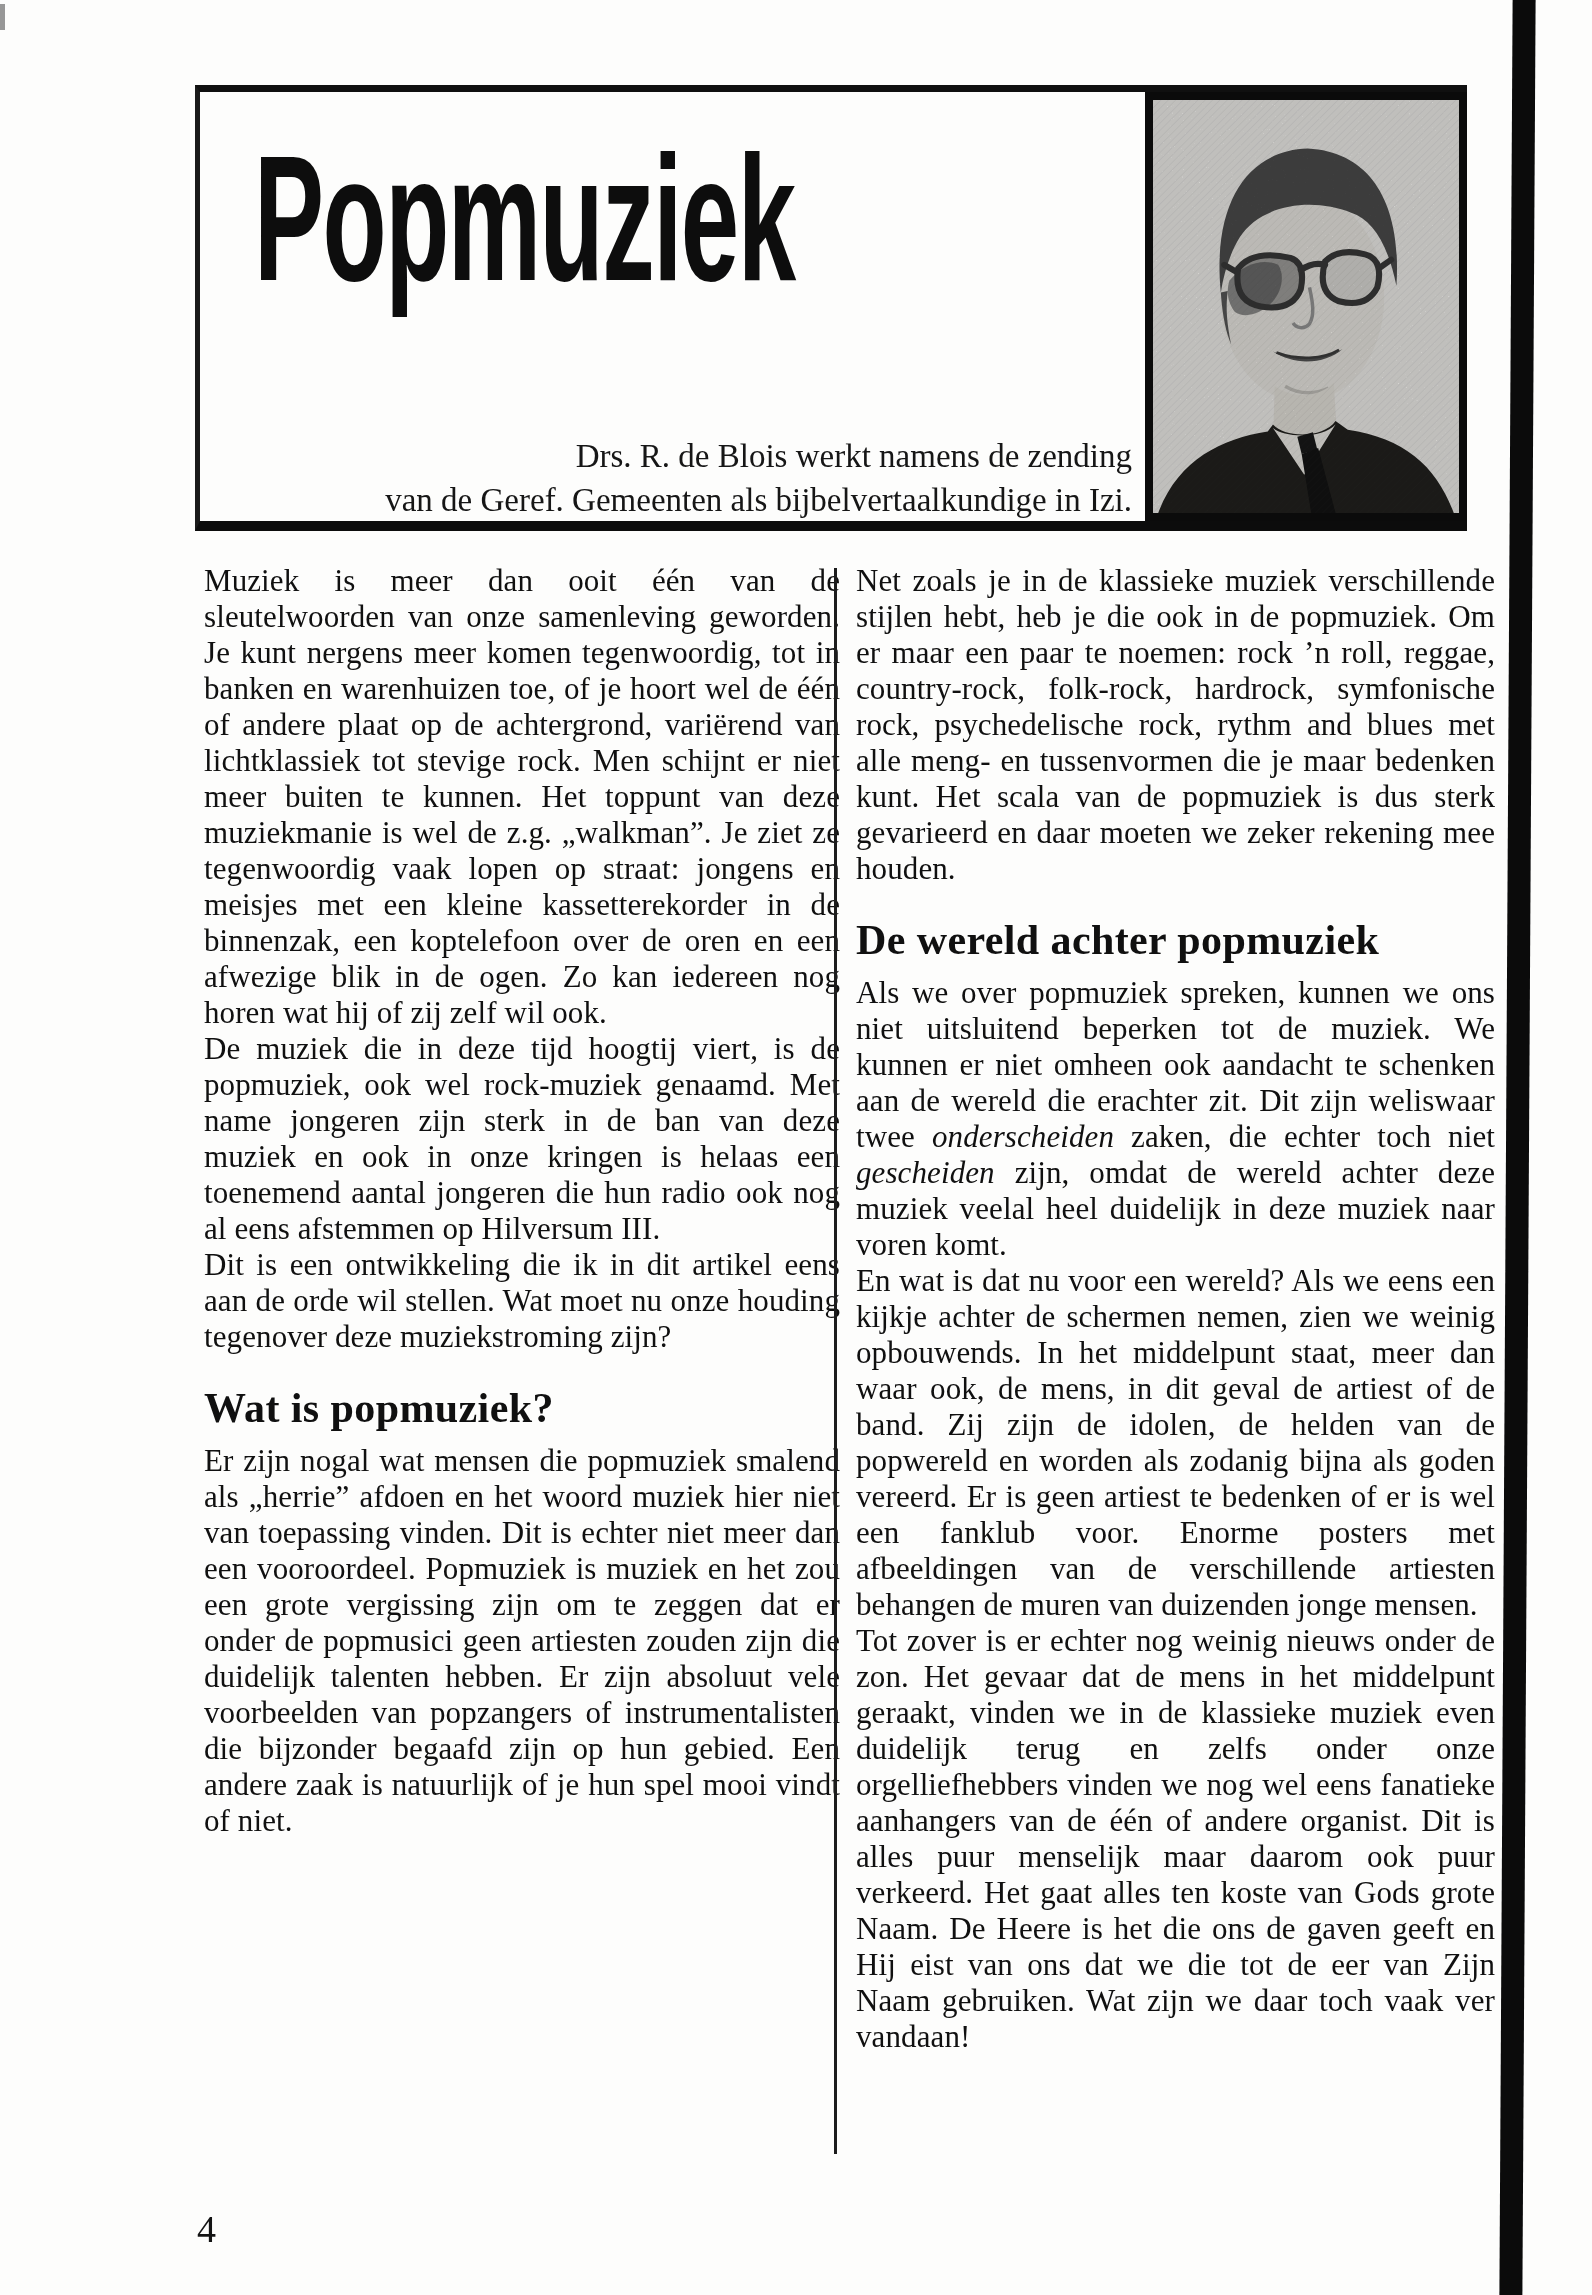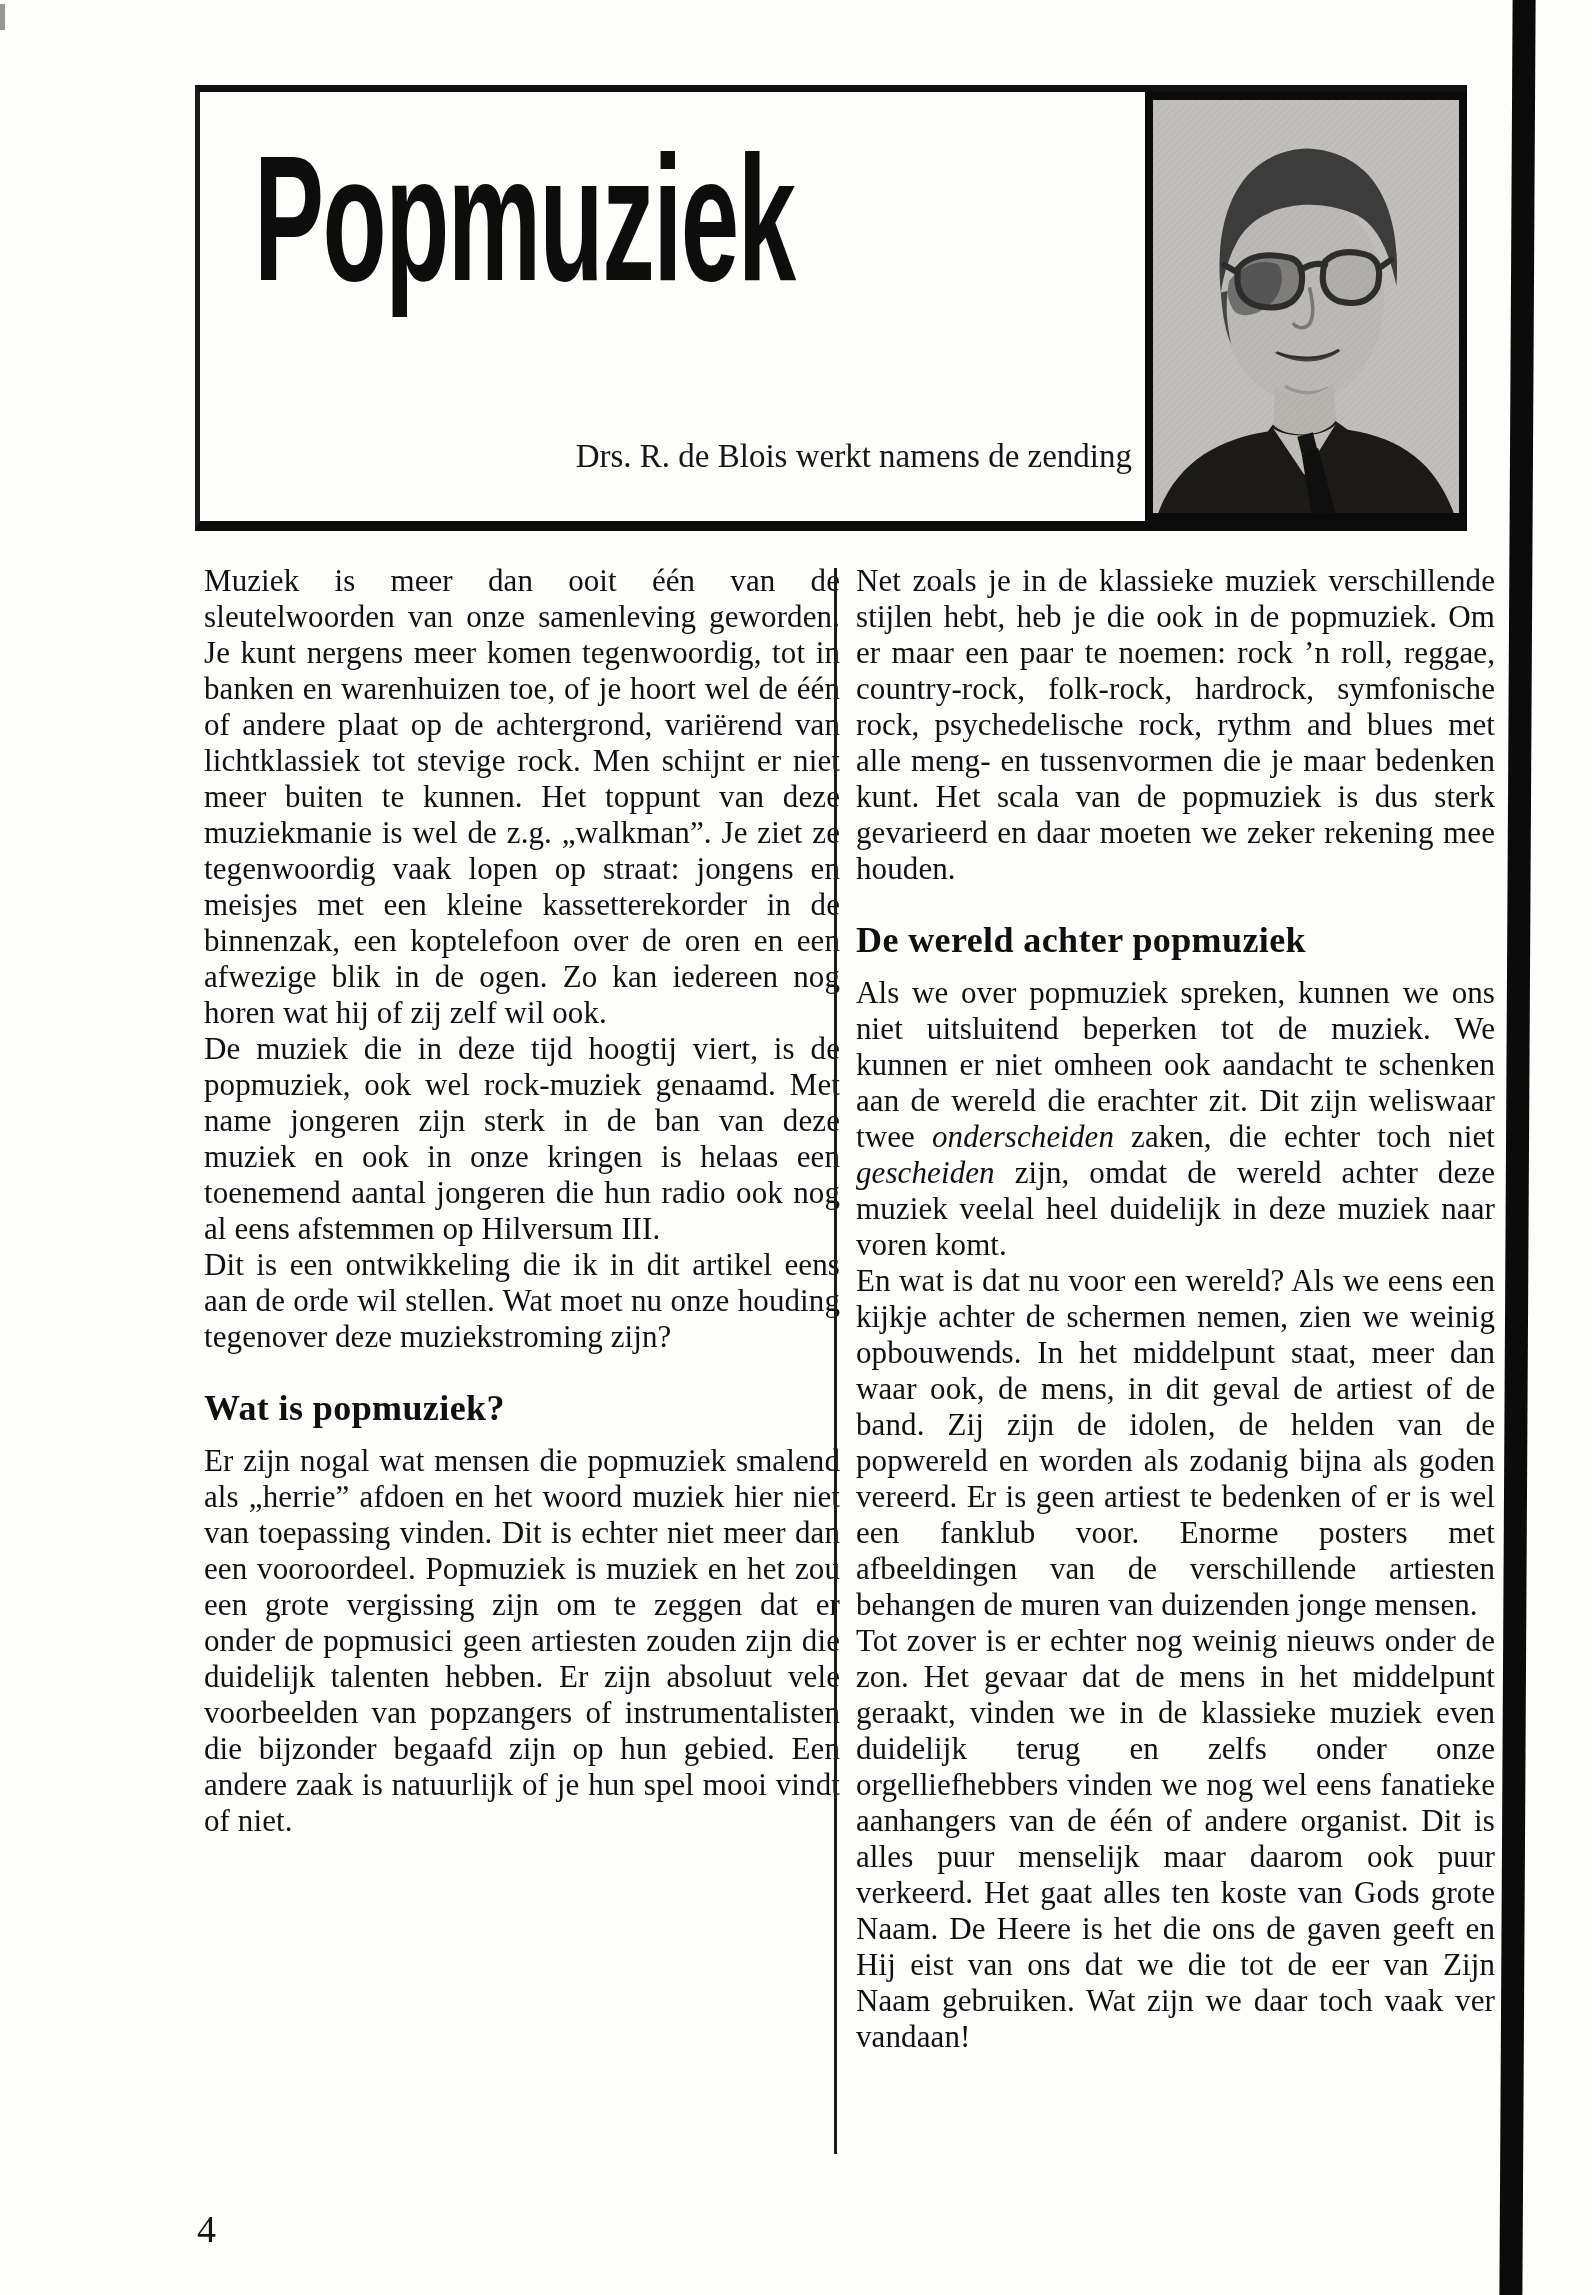--- a/index.html
+++ b/index.html
@@ -90,21 +90,21 @@
     line-height: 36px;
     text-align: justify;
     letter-spacing: 0.1px;
     color: #101010;
   }
   .column-left  { left: 204px; width: 636px; }
   .column-right { left: 856px; width: 639px; }
   .column p { margin: 0; }
   .column h3 {
     margin: 35px 0 17.3px 0;
-    font-size: 36px;
+    font-size: 42px;
     font-weight: bold;
     text-align: left;
     letter-spacing: 0.4px;
   }
   .column h3:first-child { margin-top: 0; }
   .column em { font-style: italic; }
 
   .column-divider {
     position: absolute;
     left: 834px;
@@ -128,20 +128,21 @@
 <div class="page">
 
   <div class="scan-fleck"></div>
   <div class="scan-bar"></div>
 
   <div class="header-box">
     <div class="page-title">Popmuziek</div>
 
     <div class="caption">
       <div>Drs. R. de Blois werkt namens de zending</div>
+      <div>van de Geref. Gemeenten als bijbelvertaalkundige in Izi.</div>
     </div>
 
     <div class="photo-frame">
       <svg viewBox="0 0 352 476" preserveAspectRatio="none" aria-hidden="true">
         <defs>
           <filter id="grain" x="0" y="0" width="100%" height="100%">
             <feTurbulence type="fractalNoise" baseFrequency="0.8" numOctaves="2" seed="7"></feTurbulence>
             <feColorMatrix type="matrix" values="0 0 0 0 0  0 0 0 0 0  0 0 0 0 0  0.9 0.9 0.9 0 0"></feColorMatrix>
           </filter>
           <pattern id="hatch" width="6" height="6" patternTransform="rotate(45)" patternUnits="userSpaceOnUse">

